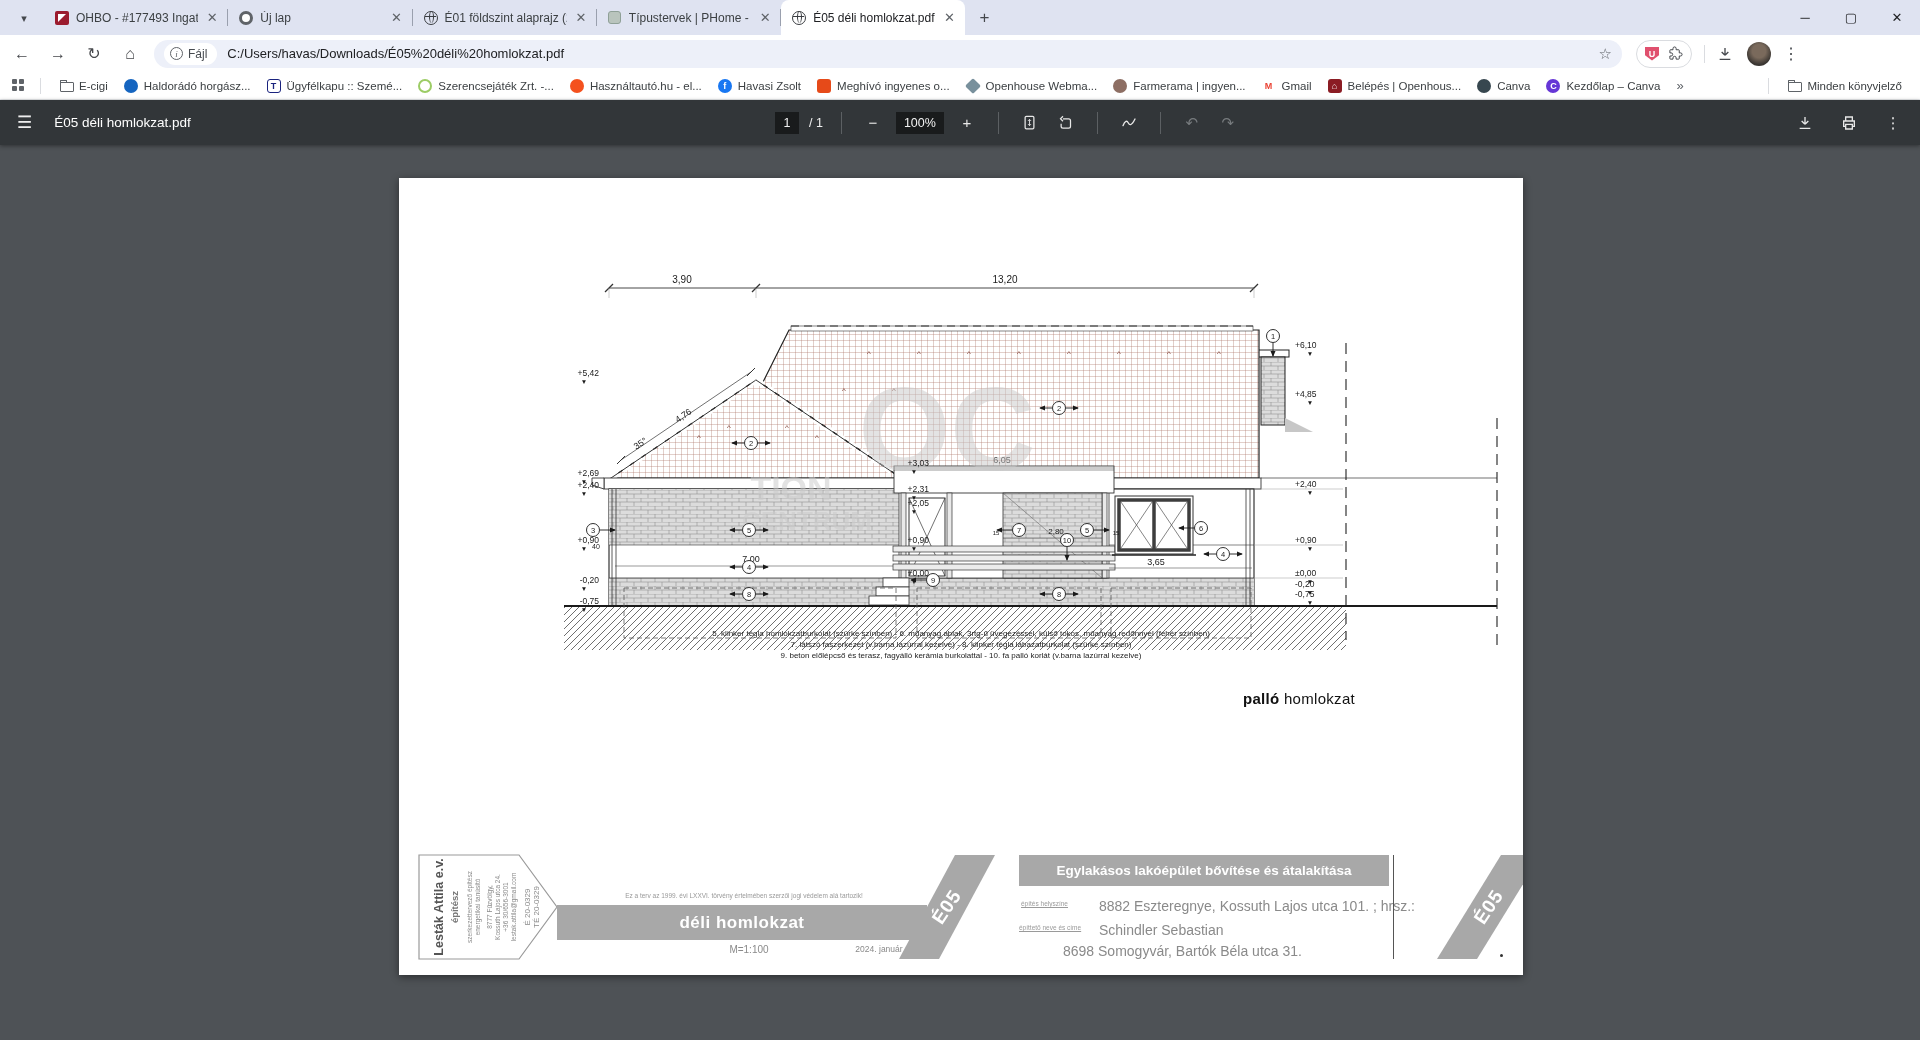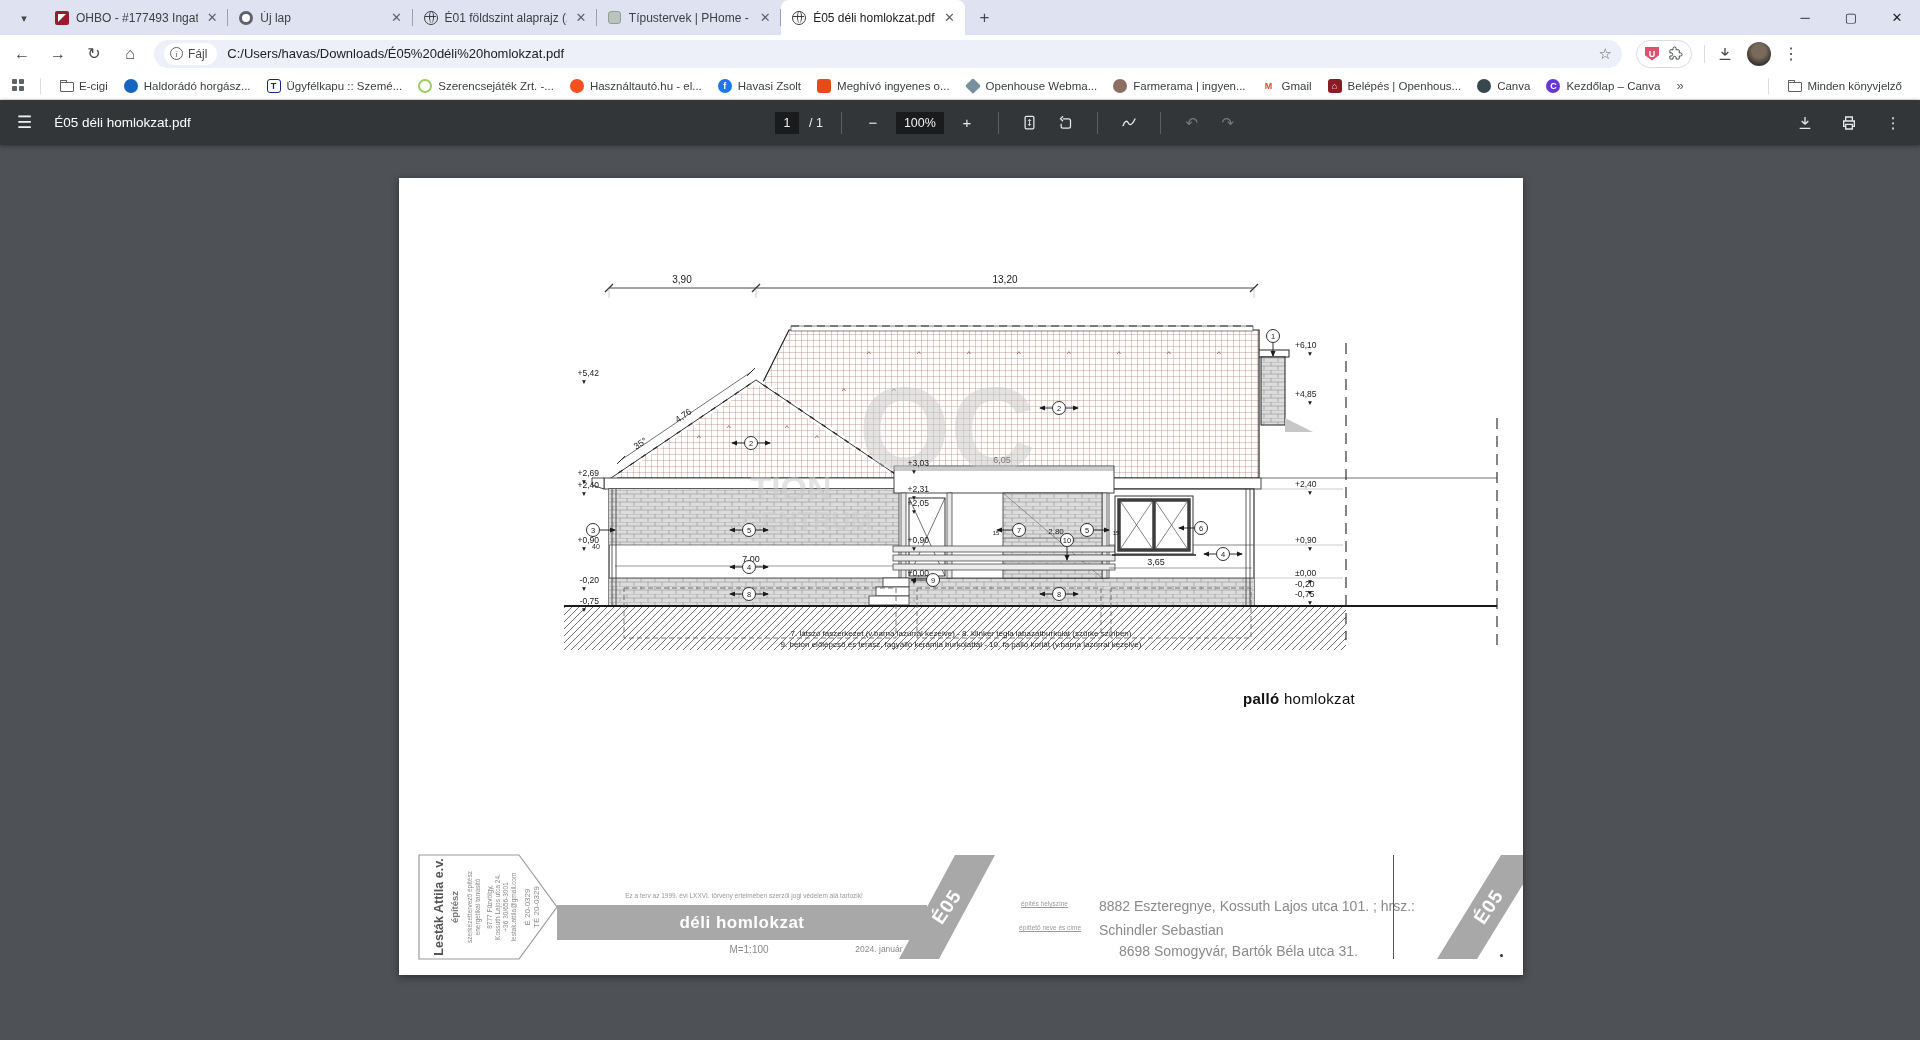--- a/index.html
+++ b/index.html
@@ -612,20 +612,21 @@
             <line x1="831" y1="376" x2="843" y2="376" stroke="#1a1a1a" stroke-width="0.9" marker-end="url(#ah)"></line>
             <circle cx="824" cy="376" r="6.5" fill="#fff" stroke="#1a1a1a" stroke-width="0.9"></circle>
             <text x="824" y="378.7" font-size="7.5" text-anchor="middle" fill="#1a1a1a" font-family="&quot;Liberation Sans&quot;, sans-serif">4</text>
           </g>
         </g>
     </svg>
 
     <div class="dwg-caption"><b>palló</b><span> homlokzat</span></div>
 
     <div class="legend" id="legend">
+        <div>5. klinker tégla homlokzatburkolat (szürke színben) - 6. műanyag ablak, 3rtg-ű üvegezéssel, külső tokos, műanyag redőnnyel (fehér színben)</div>
         <div>7. látszó faszerkezet (v.barna lazúrral kezelve) - 8. klinker tégla lábazatburkolat (szürke színben)</div>
         <div>9. beton előlépcső és terasz, fagyálló kerámia burkolattal - 10. fa palló korlát (v.barna lazúrral kezelve)</div>
       </div>
 
     <div class="tblock">
       <svg class="tag-outline" width="1124" height="797">
         <polygon points="20,677 120,677 158,729 120,781 20,781" fill="#fff" stroke="#9a9a9a" stroke-width="1.2"></polygon>
         <polygon points="500,781 556,677 596,677 540,781" fill="#a8a8a8"></polygon>
         <polygon points="1038,781 1102,677 1142,677 1078,781" fill="#a8a8a8"></polygon>
       </svg>
@@ -641,23 +642,24 @@
       <div class="vtext" style="left:128px; top:729px; font-size:8px;">É 20-0329</div>
       <div class="vtext" style="left:137px; top:729px; font-size:8px;">TÉ 20-0329</div>
 
       <div class="copyright">Ez a terv az 1999. évi LXXVI. törvény értelmében szerzői jogi védelem alá tartozik!</div>
       <div class="band-title">déli homlokzat</div>
       <div class="scale-txt">M=1:100</div>
       <div class="date-txt">2024. január</div>
       <div class="ribbon-label" style="left:548px; top:729px;">É05</div>
       <div class="ribbon-label" style="left:1090px; top:729px;">É05</div>
 
+      <div class="proj-band">Egylakásos lakóépület bővítése és átalakítása</div>
       <div class="fld-label" style="left:622px; top:722px;">építés helyszíne</div>
       <div class="fld-value" style="left:700px; top:720px;">8882 Eszteregnye, Kossuth Lajos utca 101. ; hrsz.:</div>
       <div class="fld-label" style="left:620px; top:746px;">építtető neve és címe</div>
       <div class="fld-value" style="left:700px; top:744px;">Schindler Sebastian</div>
-      <div class="fld-value" style="left:720px; top:765px;">8698 Somogyvár, Bartók Béla utca 31.</div>
+      <div class="fld-value" style="left:664px; top:765px;">8698 Somogyvár, Bartók Béla utca 31.</div>
       <div class="tb-vline" style="left:994px; top:677px; height:104px;"></div>
       <div class="end-dot"></div>
     </div>
 
   </div>
 </div>
 
 </body></html>

